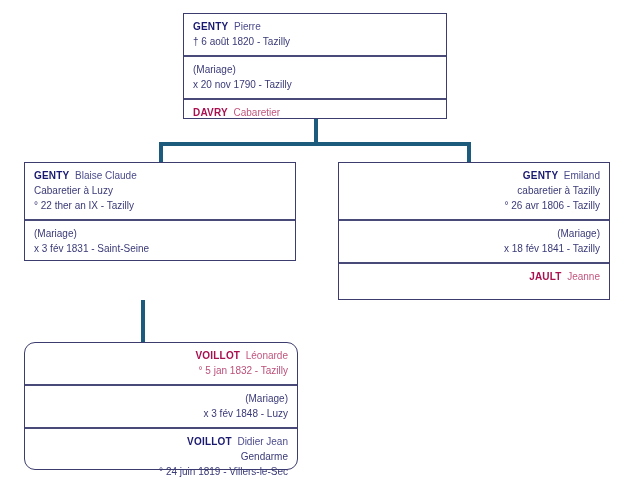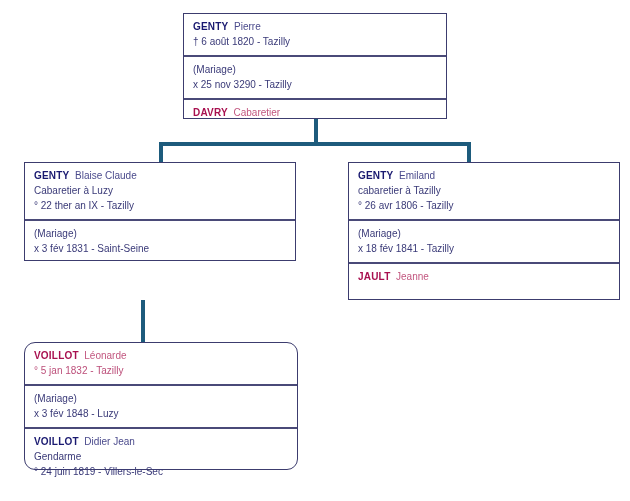--- a/index.html
+++ b/index.html
@@ -19,20 +19,21 @@
   
   .gbox {
     position: absolute;
     box-sizing: border-box;
     border: 1px solid #3c3c6e;
     background: #ffffff;
     padding: 0;
   }
   .gbox.rounded {
     border-radius: 11px;
+    text-align: right;
   }
 
   .section {
     padding: 5px 9px 6px 9px;
   }
   .section + .section {
     border-top: 2px solid #4a4a78;
   }
 
   .line {
@@ -82,40 +83,40 @@
 
 <div class="conn" style="left:141px; top:300px; width:4px; height:42px;"></div>
 
 <div class="gbox" style="left:183px; top:13px; width:264px; height:106px;">
   <div class="section">
     <div class="line male"><span class="surname">GENTY</span><span>&nbsp;&nbsp;</span><span class="given">Pierre</span></div>
     <div class="line male"><span class="detail">† 6 août 1820  - Tazilly</span></div>
   </div>
   <div class="section">
     <div class="line"><span class="marriage-label">(Mariage)</span></div>
-    <div class="line"><span class="marriage-date">x 25 nov 3290  - Tazilly</span></div>
+    <div class="line"><span class="marriage-date">x 20 nov 1790  - Tazilly</span></div>
   </div>
   <div class="section">
     <div class="line female"><span class="surname">DAVRY</span><span>&nbsp;&nbsp;</span><span class="given">Cabaretier</span></div>
   </div>
 </div>
 
 <div class="gbox" style="left:24px; top:162px; width:272px; height:99px;">
   <div class="section">
     <div class="line male"><span class="surname">GENTY</span><span>&nbsp;&nbsp;</span><span class="given">Blaise Claude</span></div>
     <div class="line male"><span class="detail occupation">Cabaretier à Luzy</span></div>
     <div class="line male"><span class="detail">° 22 ther an IX  - Tazilly</span></div>
   </div>
   <div class="section">
     <div class="line"><span class="marriage-label">(Mariage)</span></div>
     <div class="line"><span class="marriage-date">x 3 fév 1831  - Saint-Seine</span></div>
   </div>
 </div>
 
-<div class="gbox" style="left:348px; top:162px; width:272px; height:138px;">
+<div class="gbox" style="left:338px; top:162px; width:272px; height:138px;text-align:right;">
   <div class="section">
     <div class="line male"><span class="surname">GENTY</span><span>&nbsp;&nbsp;</span><span class="given">Emiland</span></div>
     <div class="line male"><span class="detail occupation">cabaretier à Tazilly</span></div>
     <div class="line male"><span class="detail">° 26 avr 1806  - Tazilly</span></div>
   </div>
   <div class="section">
     <div class="line"><span class="marriage-label">(Mariage)</span></div>
     <div class="line"><span class="marriage-date">x 18 fév 1841  - Tazilly</span></div>
   </div>
   <div class="section">

